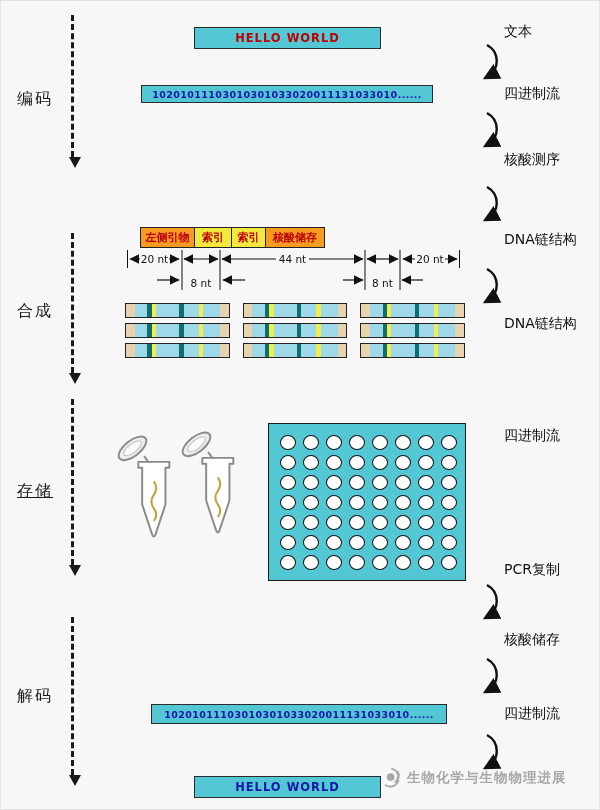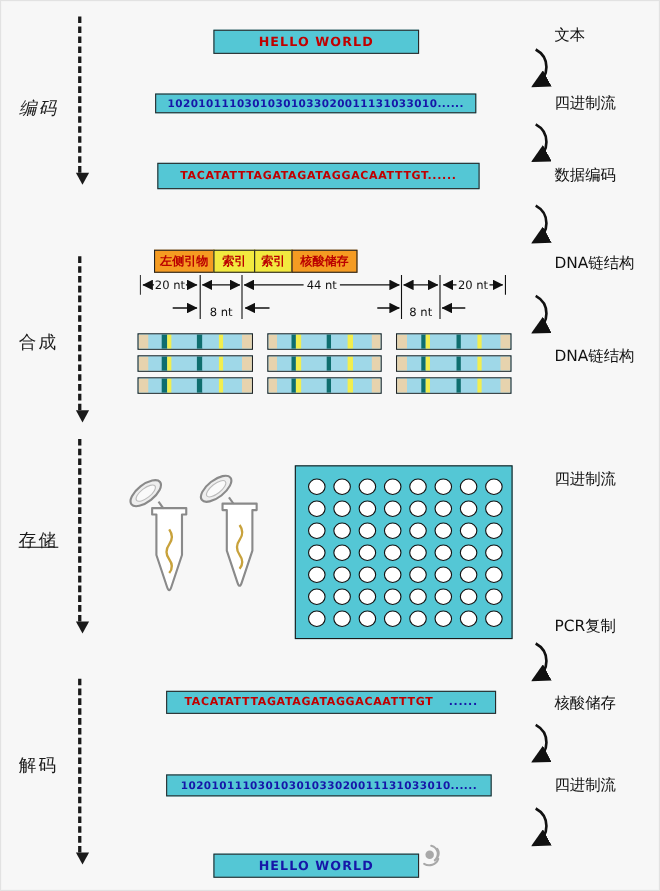--- a/index.html
+++ b/index.html
@@ -69,30 +69,29 @@
   </defs>
 </svg>
 
 <div id="canvas">
 
   <div class="varrow" style="top:14px;height:142px;"></div>
   <div class="varrow" style="top:232px;height:140px;"></div>
   <div class="varrow" style="top:398px;height:166px;"></div>
   <div class="varrow" style="top:616px;height:158px;"></div>
 
-  <div class="stage" style="top:88px;font-style:italic;">编码</div>
+  <div class="stage" style="top:88px;">编码</div>
   <div class="stage" style="top:300px;">合成</div>
   <div class="stage" style="top:480px;text-decoration:underline;">存储</div>
   <div class="stage" style="top:685px;">解码</div>
 
   <div class="cyanbox red fs11" style="left:193px;top:26px;width:187px;height:22px;">HELLO WORLD</div>
 
   <div class="cyanbox navy fs9" style="left:140px;top:84px;width:292px;height:18px;">10201011103010301033020011131033010......</div>
 
-  <div class="cyanbox red fs10" style="left:142px;top:147px;width:293px;height:24px;">TACATATTTAGATAGATAGGACAATTTGT......</div>
 
   <div class="strand">
     <div class="seg" style="width: 55px; background: rgb(245, 155, 34); color: rgb(187, 0, 0);">左侧引物</div>
     <div class="seg" style="width: 38px; background: rgb(242, 233, 63); color: rgb(187, 0, 0);">索引</div>
     <div class="seg" style="width: 35px; background: rgb(242, 233, 63); color: rgb(187, 0, 0);">索引</div>
     <div class="seg" style="width: 60px; background: rgb(245, 155, 34); color: rgb(187, 0, 0);">核酸储存</div>
   </div>
 
   <svg class="ruler" width="333" height="46" viewBox="0 0 333 46">
     <g stroke="#111" stroke-width="1">
@@ -291,32 +290,28 @@
       <div class="well" style="background: rgb(255, 255, 255);"></div>
       <div class="well" style="background: rgb(255, 255, 255);"></div>
       <div class="well" style="background: rgb(255, 255, 255);"></div>
       <div class="well" style="background: rgb(255, 255, 255);"></div>
       <div class="well" style="background: rgb(255, 255, 255);"></div>
       <div class="well" style="background: rgb(255, 255, 255);"></div>
       <div class="well" style="background: rgb(255, 255, 255);"></div>
       <div class="well" style="background: rgb(255, 255, 255);"></div>
     </div>
 
-  <div class="cyanbox fs10" style="left:150px;top:627px;width:300px;height:21px;gap:14px;">
-    <span class="red">TACATATTTAGATAGATAGGACAATTTGT</span>
-    <span class="navy">......</span>
-  </div>
 
   <div class="cyanbox navy fs9" style="left:150px;top:703px;width:296px;height:20px;">10201011103010301033020011131033010......</div>
 
   <div class="cyanbox navy fs11" style="left:193px;top:775px;width:187px;height:22px;">HELLO WORLD</div>
 
   <div class="rlabel" style="top:22px;">文本</div>
   <div class="rlabel" style="top:84px;">四进制流</div>
-  <div class="rlabel" style="top:150px;">数据编码</div>
+  <div class="rlabel" style="top:150px;">核酸测序</div>
   <div class="rlabel" style="top:230px;">DNA链结构</div>
   <div class="rlabel" style="top:314px;">DNA链结构</div>
   <div class="rlabel" style="top:426px;">四进制流</div>
   <div class="rlabel" style="top:560px;">PCR复制</div>
   <div class="rlabel" style="top:630px;">核酸储存</div>
   <div class="rlabel" style="top:704px;">四进制流</div>
 
   <svg class="curve" style="top:42px;" width="22" height="38" viewBox="0 0 22 38">
       <path d="M4,2 C17,9 17,27 4,34" fill="none" stroke="#111" stroke-width="2.4" marker-end="url(#ah)"></path>
     </svg>
@@ -338,15 +333,16 @@
   <svg class="curve" style="top:732px;" width="22" height="38" viewBox="0 0 22 38">
       <path d="M4,2 C17,9 17,27 4,34" fill="none" stroke="#111" stroke-width="2.4" marker-end="url(#ah)"></path>
     </svg>
 
   <div class="wm">
     <svg width="22" height="22" viewBox="0 0 24 24">
       <path d="M12,2 C19,4 21,12 15,17 C19,15 21,9 18,5" fill="none" stroke="#a8a8a8" stroke-width="2" stroke-linecap="round"></path>
       <path d="M5,20 C10,23 17,21 19,15" fill="none" stroke="#a8a8a8" stroke-width="2" stroke-linecap="round"></path>
       <circle cx="10.5" cy="11" r="4.2" fill="#a8a8a8"></circle>
     </svg>
+    <span class="wm-text">生物化学与生物物理进展</span>
   </div>
 
 </div>
 
 </body></html>

